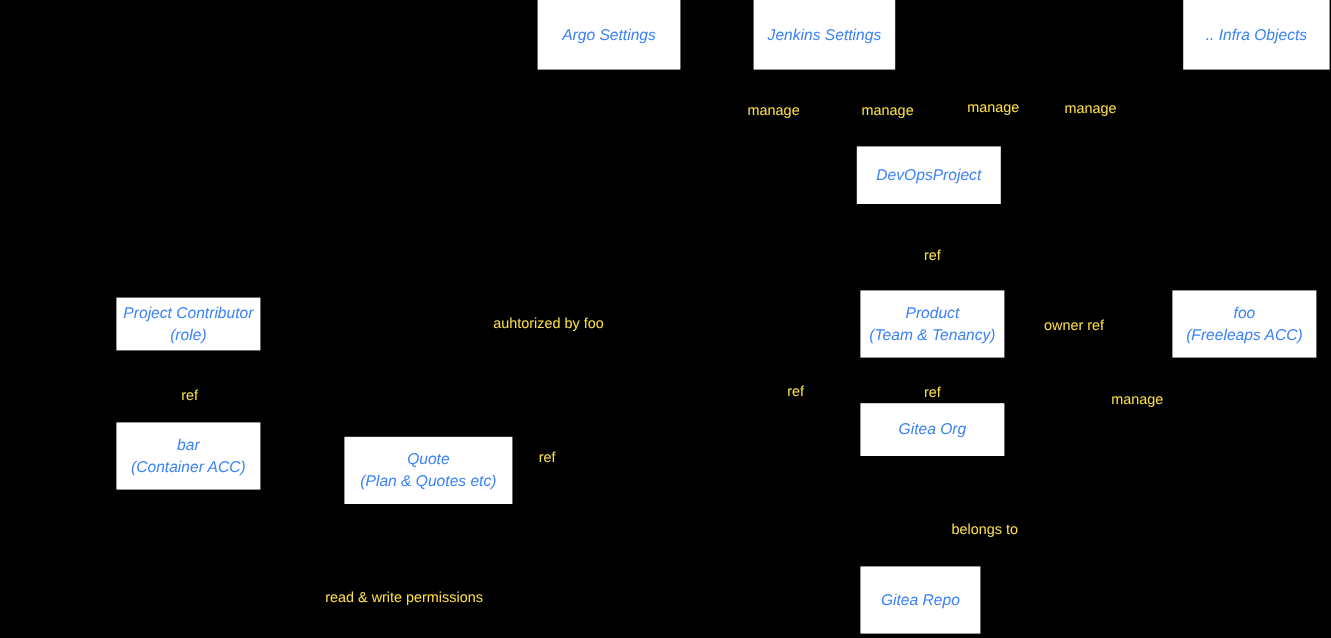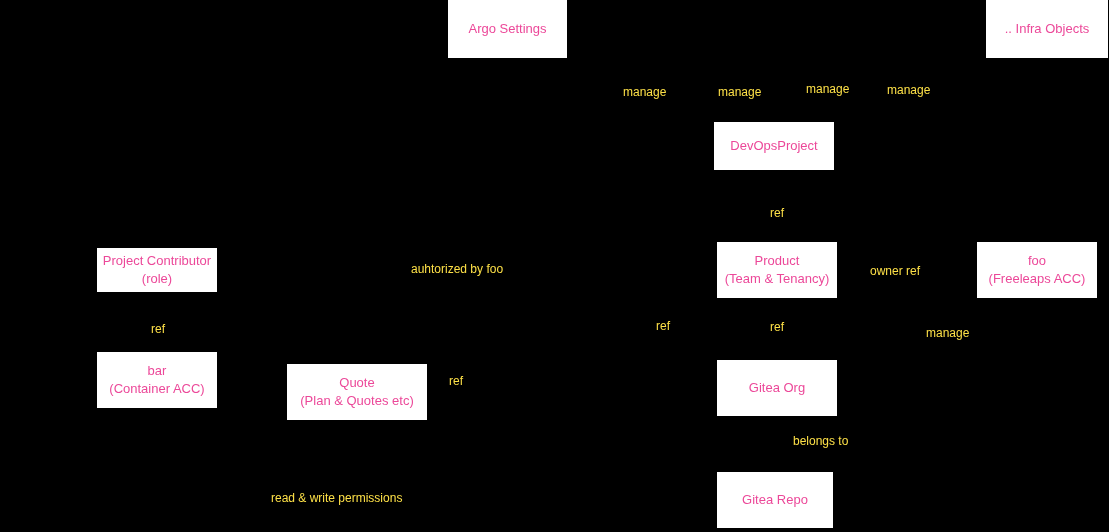--- a/index.html
+++ b/index.html
@@ -11,47 +11,49 @@
       position: relative;
       width: 1109px;
       height: 532px;
       background: #000000;
       overflow: hidden;
       font-family: "Liberation Sans", sans-serif;
     }
     .node {
       position: absolute;
       background: #ffffff;
-      color: #ec4899;
+      color: #3b82f6;
       display: flex;
       align-items: center;
       justify-content: center;
       text-align: center;
       font-size: 13px;
       line-height: 1.4;
       white-space: pre-line;
       box-sizing: border-box;
+      font-style: italic;
     }
     .edge-label {
       position: absolute;
       background: #000000;
       color: #fde047;
       font-size: 12px;
       line-height: 14px;
       padding: 0 1px;
       white-space: nowrap;
     }
   </style>
 </head>
 <body>
 
 <div class="canvas">
 
   <div class="node" style="left:448px; top:0px; width:119px; height:58px">Argo Settings</div>
 
+  <div class="node" style="left:628px; top:0px; width:118px; height:58px">Jenkins Settings</div>
 
 
   <div class="node" style="left:986px; top:0px; width:122px; height:58px">.. Infra Objects</div>
 
   <div class="node" style="left:714px; top:122px; width:120px; height:48px">DevOpsProject</div>
 
   <div class="node" style="left:717px; top:242px; width:120px; height:56px">Product
 (Team &amp; Tenancy)</div>
 
   <div class="node" style="left:977px; top:242px; width:120px; height:56px">foo
@@ -60,23 +62,23 @@
   <div class="node" style="left:97px; top:248px; width:120px; height:44px">Project Contributor
 (role)</div>
 
   <div class="node" style="left:97px; top:352px; width:120px; height:56px">bar
 (Container ACC)</div>
 
   <div class="node" style="left:287px; top:364px; width:140px; height:56px">Quote
 (Plan &amp; Quotes etc)</div>
 
 
-  <div class="node" style="left:717px; top:360px; width:120px; height:56px">Gitea Org</div>
+  <div class="node" style="left:717px; top:336px; width:120px; height:44px">Gitea Org</div>
 
-  <div class="node" style="left:717px; top:472px; width:116px; height:56px">Gitea Repo</div>
+  <div class="node" style="left:717px; top:472px; width:100px; height:56px">Gitea Repo</div>
 
   <span class="edge-label" style="left:622px; top:85px">manage</span>
 
   <span class="edge-label" style="left:717px; top:85px">manage</span>
 
   <span class="edge-label" style="left:805px; top:82px">manage</span>
 
   <span class="edge-label" style="left:886px; top:83px">manage</span>
 
   <span class="edge-label" style="left:769px; top:206px">ref</span>

